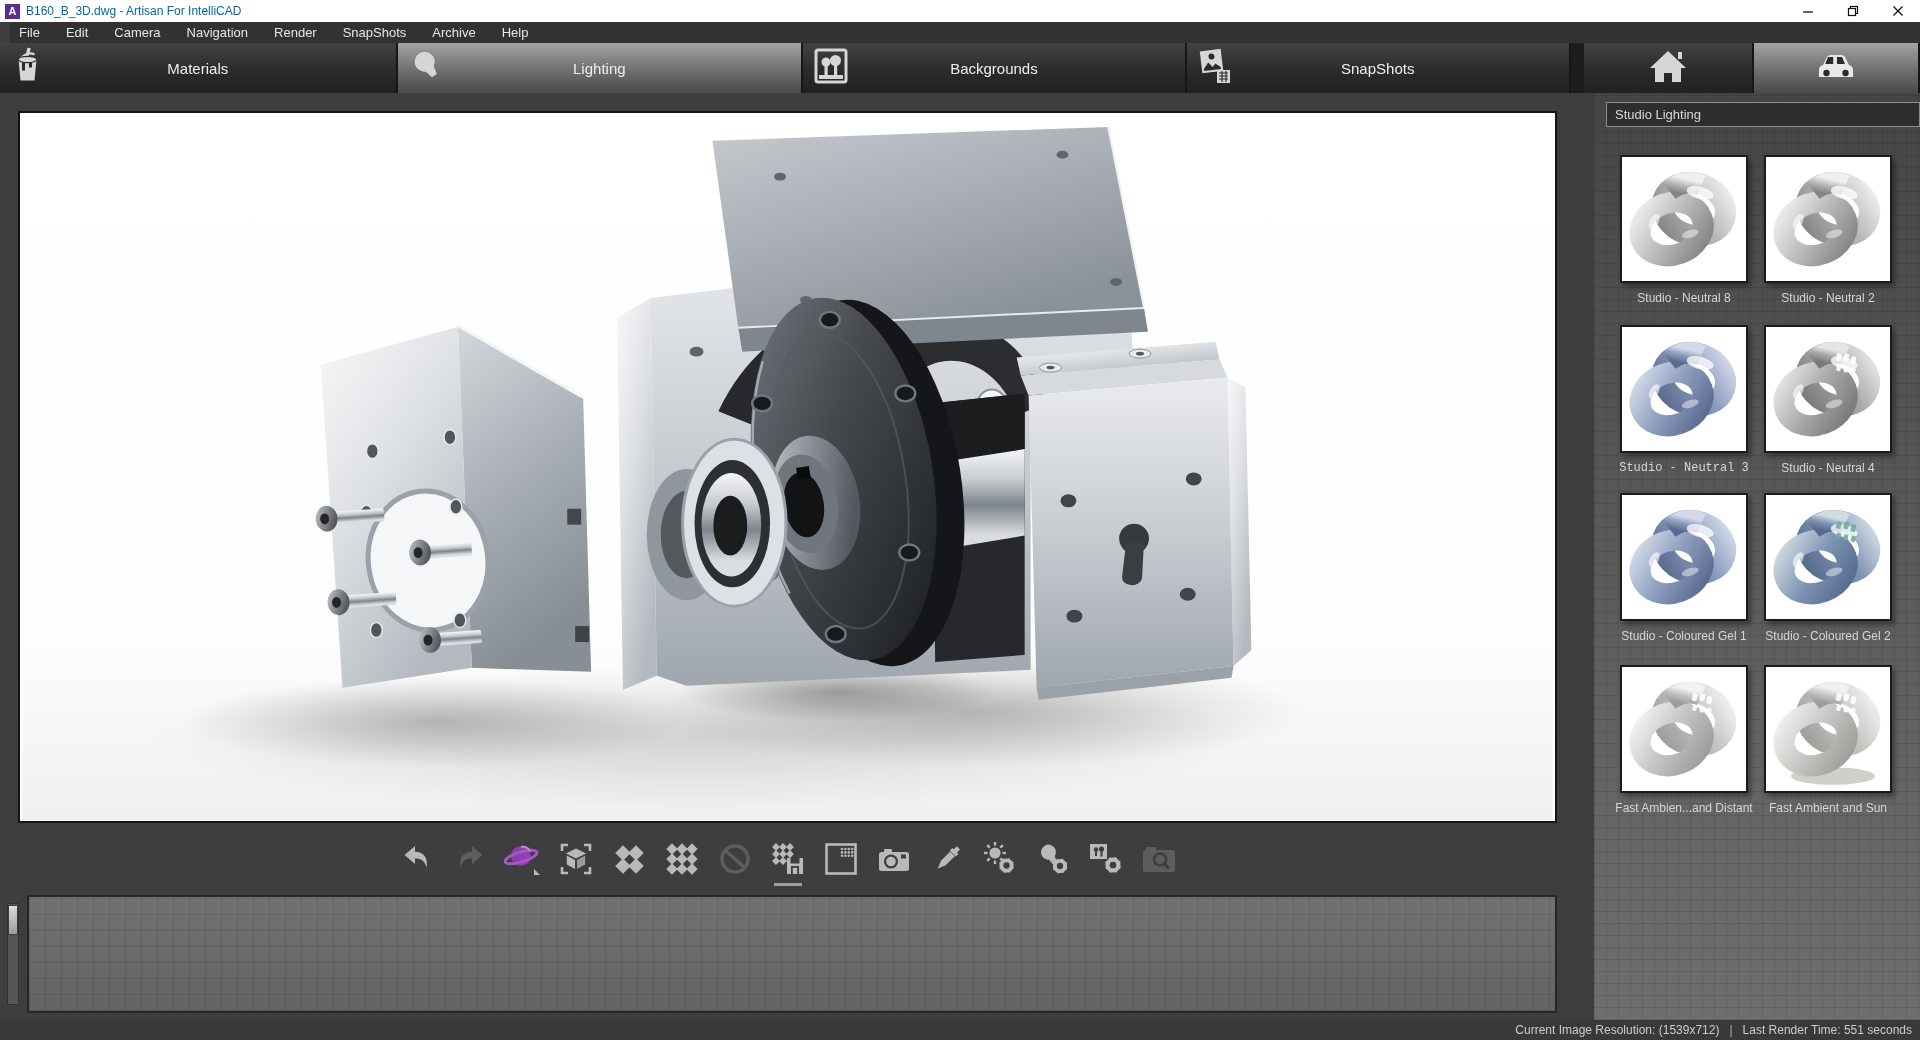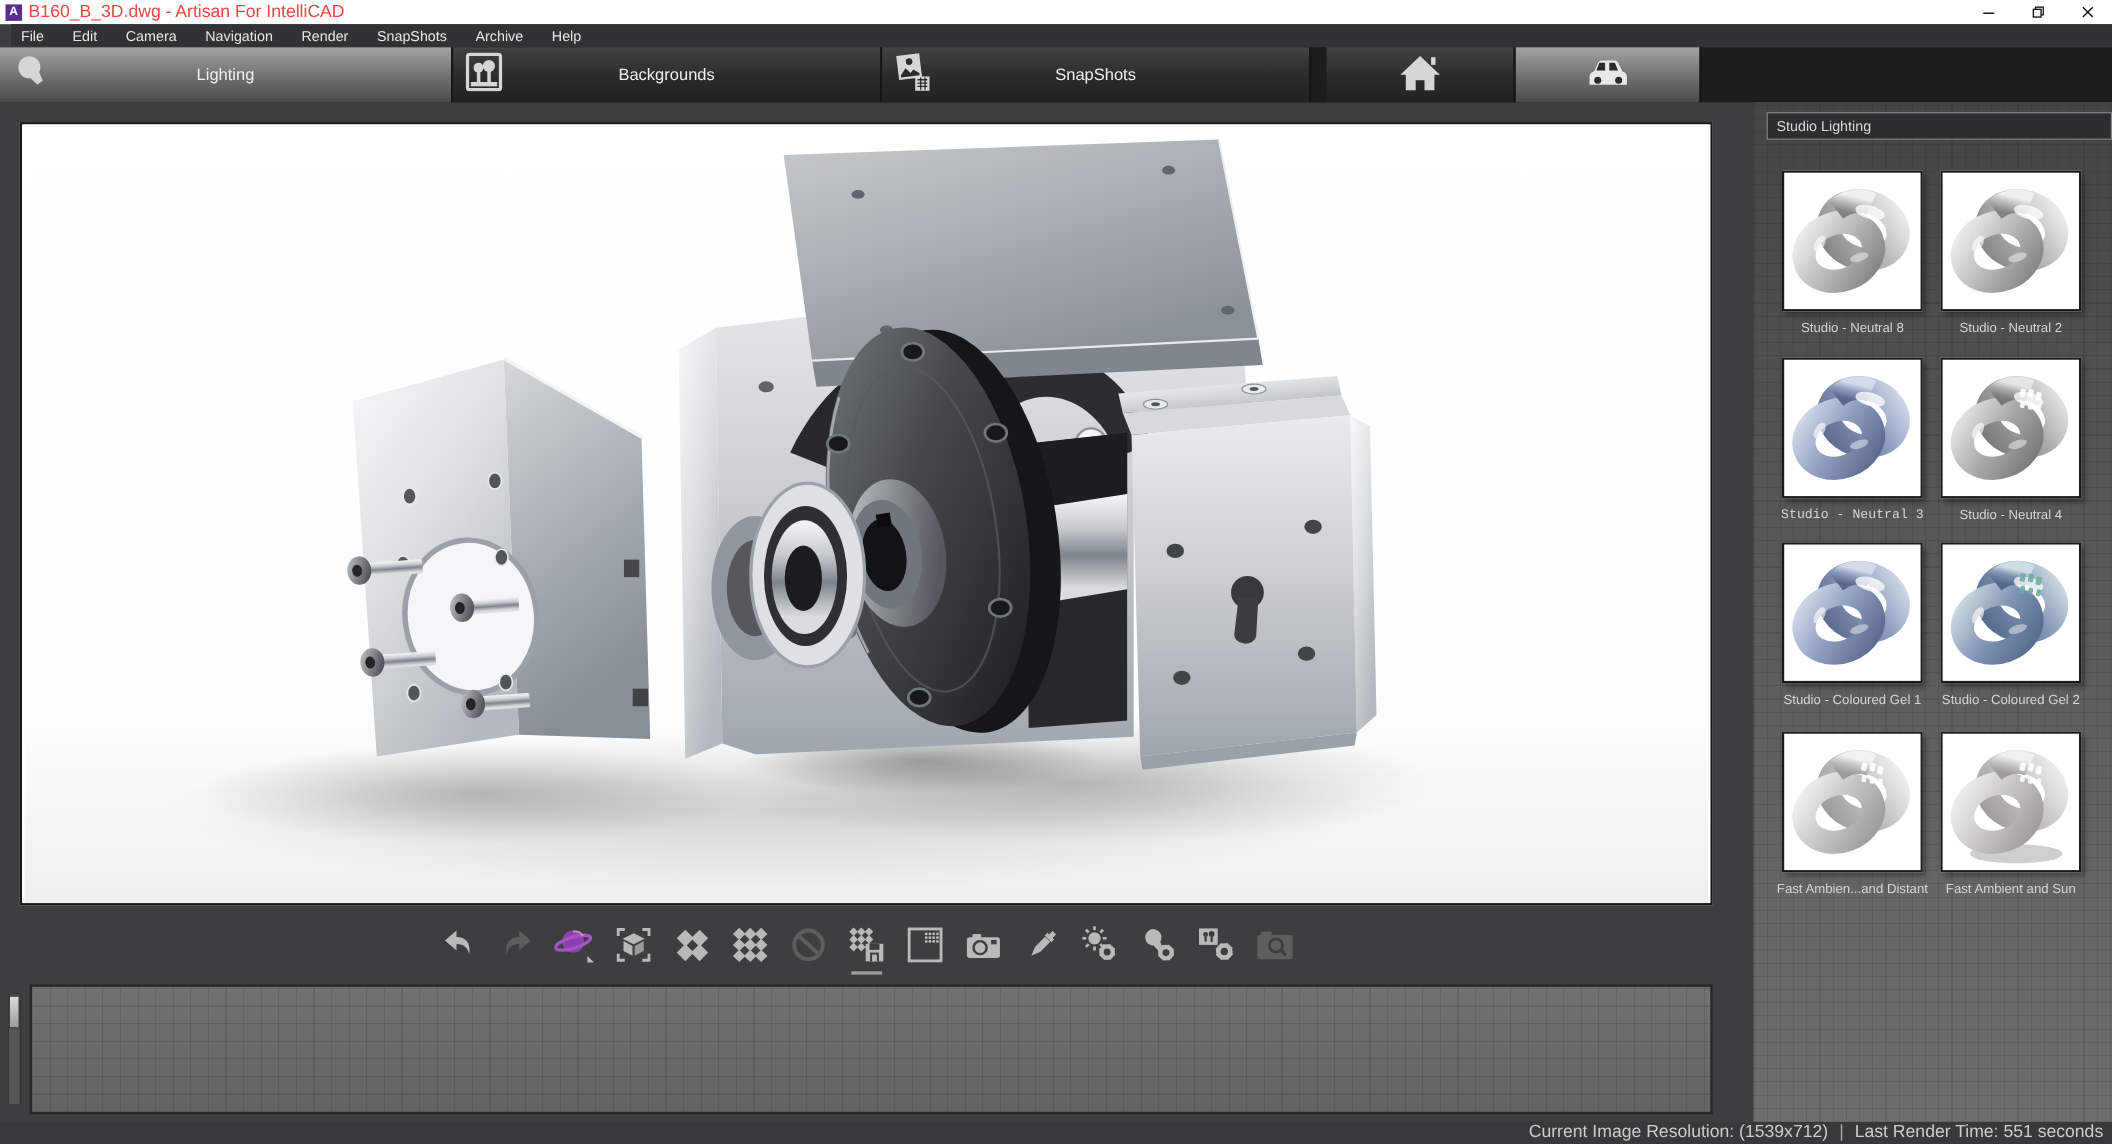--- a/index.html
+++ b/index.html
@@ -6,21 +6,21 @@
   html,body { width:1920px; height:1040px; overflow:hidden; background:#3e3e40;
               font-family:"Liberation Sans", sans-serif; }
   .abs { position:absolute; }
   #app { position:relative; width:1920px; height:1040px; background:#3e3e40; }
 
   
   #titlebar { left:0; top:0; width:1920px; height:22px; background:#ffffff;
               display:flex; align-items:center; }
   #app-icon { width:15px; height:15px; margin:0 6px 0 5px; background:#5b2d8e; color:#fff;
               font-size:11px; font-weight:bold; display:flex; align-items:center; justify-content:center; }
-  #title-text { font-size:16px; color:#ef4444; }
+  #title-text { font-size:12px; color:#0369a1; }
   #win-buttons { margin-left:auto; display:flex; height:100%; }
   .win-btn { width:45px; height:22px; display:flex; align-items:center; justify-content:center; cursor:default; }
   .win-btn svg { display:block; }
 
   
   #menubar { left:10px; top:22px; width:1920px; height:21px; background:#323234;
              display:flex; align-items:center; }
   .menu-item { color:#e6e6e6; font-size:13px; padding:0 13px; height:100%;
                display:flex; align-items:center; cursor:default; }
   .menu-item:first-child { padding-left:9px; }
@@ -75,21 +75,21 @@
       background:linear-gradient(180deg,#8f8f8f,#565656); display:flex; align-items:center; justify-content:center; }
   .thumb { position:absolute; width:128px; height:128px; background:#ffffff;
       border:2px solid #1a1a1a; box-shadow:3px 4px 5px rgba(0,0,0,0.35); cursor:pointer; }
   .thumb svg { display:block; width:124px; height:124px; }
   .thumb-label { position:absolute; width:150px; text-align:center; color:#d6d6d6;
       font-size:12px; cursor:default; white-space:nowrap; }
 
   
   #statusbar { left:0; top:1020px; width:1920px; height:20px; background:#39393b;
       display:flex; align-items:center; justify-content:flex-end; padding-right:8px; }
-  #statusbar span { color:#cccccc; font-size:16px; }
+  #statusbar span { color:#cccccc; font-size:12px; }
   #statusbar .sep { margin:0 10px; color:#aaaaaa; }
 </style>
 </head>
 <body>
 
 <div id="app">
 
   <div id="titlebar" class="abs">
     <div id="app-icon">A</div>
     <div id="title-text">B160_B_3D.dwg - Artisan For IntelliCAD</div>
@@ -118,20 +118,31 @@
       <div class="menu-item">Edit</div>
       <div class="menu-item">Camera</div>
       <div class="menu-item">Navigation</div>
       <div class="menu-item">Render</div>
       <div class="menu-item">SnapShots</div>
       <div class="menu-item">Archive</div>
       <div class="menu-item">Help</div>
     </div>
 
   <div id="tabbar" class="abs">
+      <div class="tab" style="width: 404px;">
+        <span class="tab-icon"><svg width="33" height="37" viewBox="0 0 33 37">
+   <rect x="15" y="0" width="3.4" height="13" fill="#d6d6d6" transform="rotate(14 16 6)"></rect>
+   <path d="M8.5 12 q8 -9 15 -5" fill="none" stroke="#d6d6d6" stroke-width="2.2"></path>
+   <path d="M7.5 12 h18 l-2 21 h-14 Z" fill="#d6d6d6"></path>
+   <rect x="11" y="14" width="3" height="9" fill="#2b2b2b"></rect>
+            <rect x="18" y="14" width="3" height="6" fill="#2b2b2b"></rect>
+   <ellipse cx="16.5" cy="12" rx="9.3" ry="3.2" fill="#d6d6d6" stroke="#2b2b2b" stroke-width="1.2"></ellipse>
+          </svg></span>
+               <span class="tab-label">Materials</span>
+      </div>
       <div class="tab selected" style="width: 412px;">
         <span class="tab-icon"><svg width="36" height="38" viewBox="0 0 36 38">
             <g transform="rotate(-35 18 18)">
    <circle cx="18" cy="14" r="10" fill="#d6d6d6"></circle>
               <path d="M13 22 h10 l-2 9 h-6 Z" fill="#d6d6d6"></path>
             </g>
           </svg></span>
                <span class="tab-label">Lighting</span>
       </div>
       <div class="tab" style="width: 390px;">

